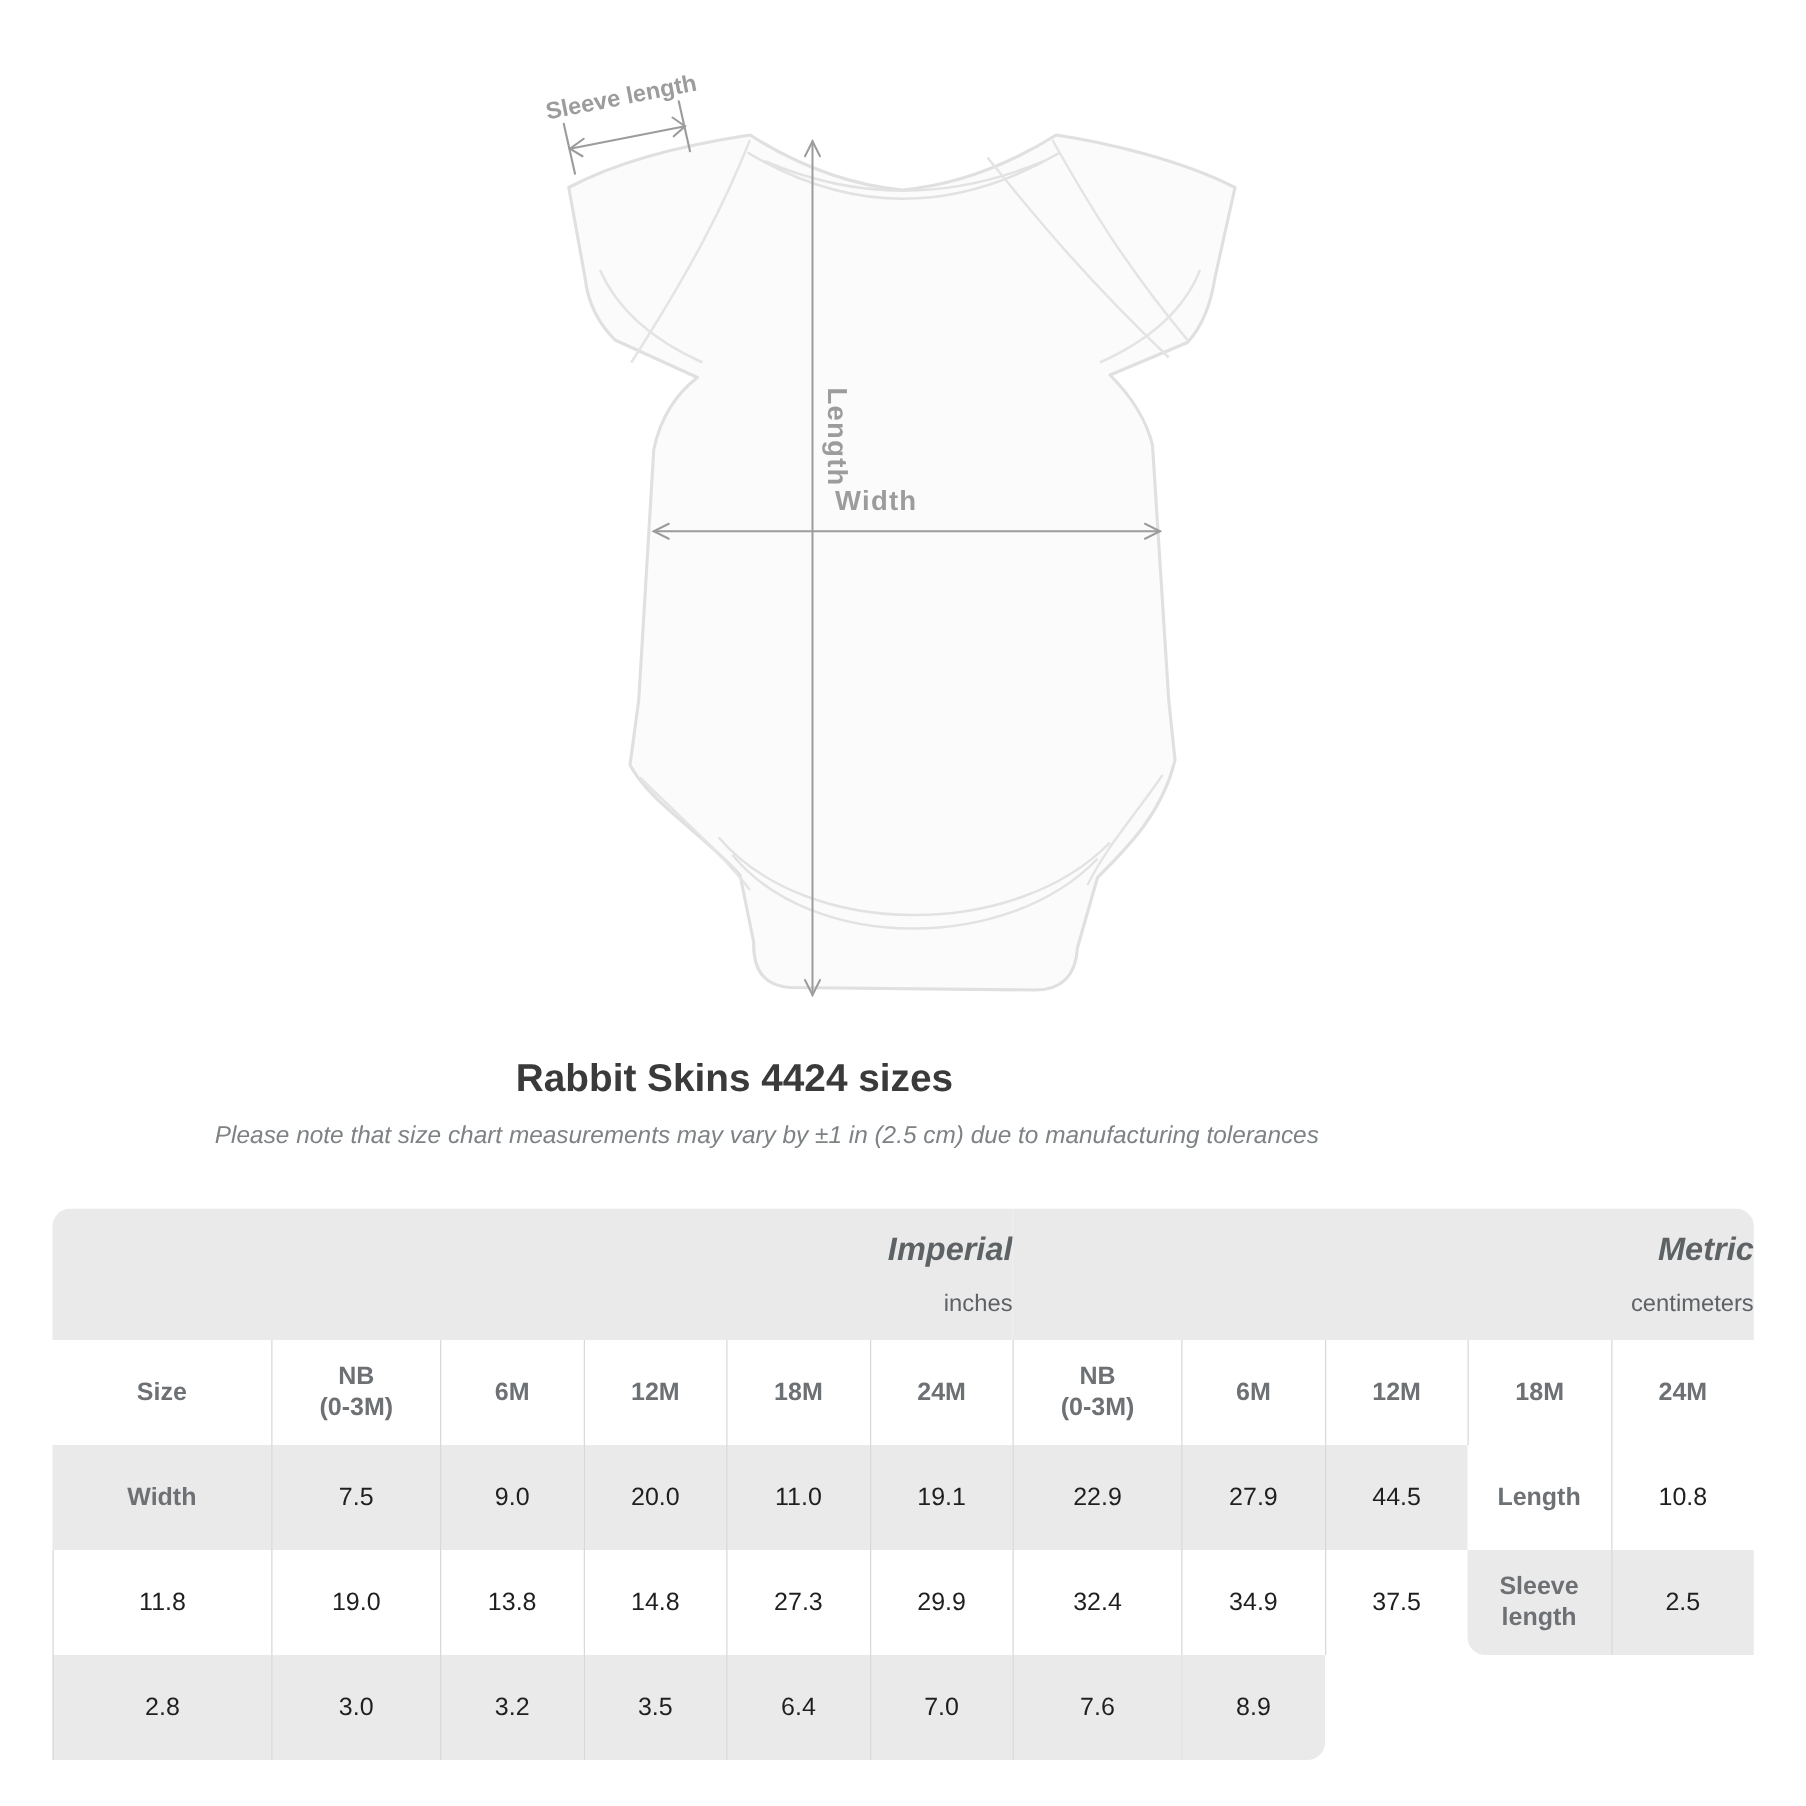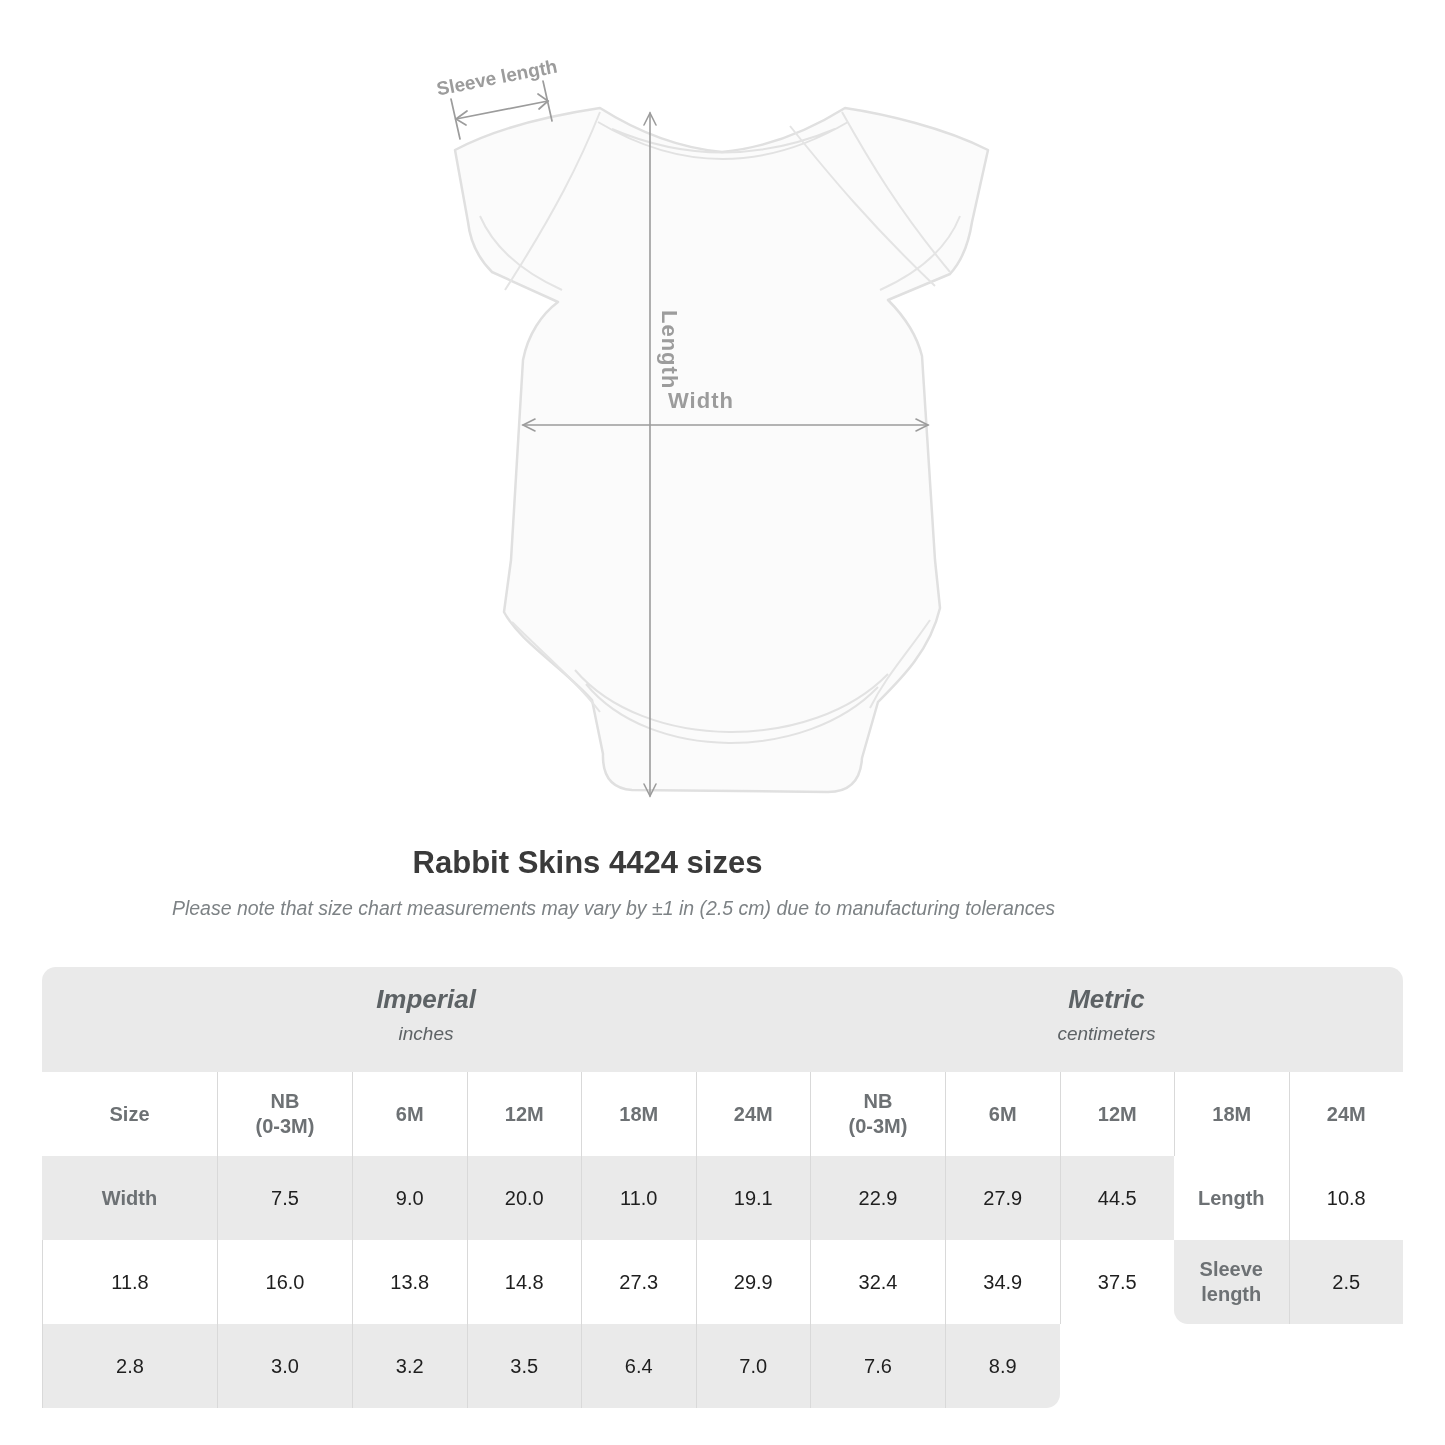--- a/index.html
+++ b/index.html
@@ -19,26 +19,26 @@
     font-size:19.5px;font-style:italic;color:#7d8285;line-height:1.2;
   }
   
   .size-table{
     position:absolute;left:42px;top:967px;
     display:grid;
     grid-template-columns:175px 135px repeat(4,114.5px) 135px repeat(4,114.5px);
   }
   .band{
     background:#eaeaea;height:105px;display:flex;flex-direction:column;
-    align-items:center;justify-content:flex-start;padding-top:17px;box-sizing:border-box;
+    align-items:flex-end;justify-content:flex-start;padding-top:17px;box-sizing:border-box;
   }
   .band-left{grid-column:1/7;border-top-left-radius:14px;}
   .band-right{grid-column:7/12;border-top-right-radius:14px;}
   .band-title{font-size:26px;font-weight:bold;font-style:italic;color:#5d6265;}
-  .band-sub{font-size:19px;font-style:italic;color:#5d6265;margin-top:8px;}
+  .band-sub{font-size:19px;color:#5d6265;margin-top:18px;}
   .cell{
     height:84px;display:flex;align-items:center;justify-content:center;
     box-sizing:border-box;text-align:center;
   }
   .hdr{font-size:20px;font-weight:bold;color:#6d7174;white-space:pre-line;line-height:1.25;}
   .val{font-size:20px;color:#1f1f1f;}
   .div-l{border-left:1px solid #d9d9d9;}
   .stripe{background:#eaeaea;}
   .rb-l{border-bottom-left-radius:14px;}
   .rb-r{border-bottom-right-radius:14px;}
@@ -142,21 +142,21 @@
   <div class="cell val stripe div-l">20.0</div>
   <div class="cell val stripe div-l">11.0</div>
   <div class="cell val stripe div-l">19.1</div>
   <div class="cell val stripe div-l">22.9</div>
   <div class="cell val stripe div-l">27.9</div>
   <div class="cell val stripe div-l">44.5</div>
 
   <div class="cell hdr">Length</div>
   <div class="cell val div-l">10.8</div>
   <div class="cell val div-l">11.8</div>
-  <div class="cell val div-l">16.0</div>
+  <div class="cell val div-l">19.0</div>
   <div class="cell val div-l">13.8</div>
   <div class="cell val div-l">14.8</div>
   <div class="cell val div-l">27.3</div>
   <div class="cell val div-l">29.9</div>
   <div class="cell val div-l">32.4</div>
   <div class="cell val div-l">34.9</div>
   <div class="cell val div-l">37.5</div>
 
   <div class="cell hdr stripe rb-l">Sleeve length</div>
   <div class="cell val stripe div-l">2.5</div>

